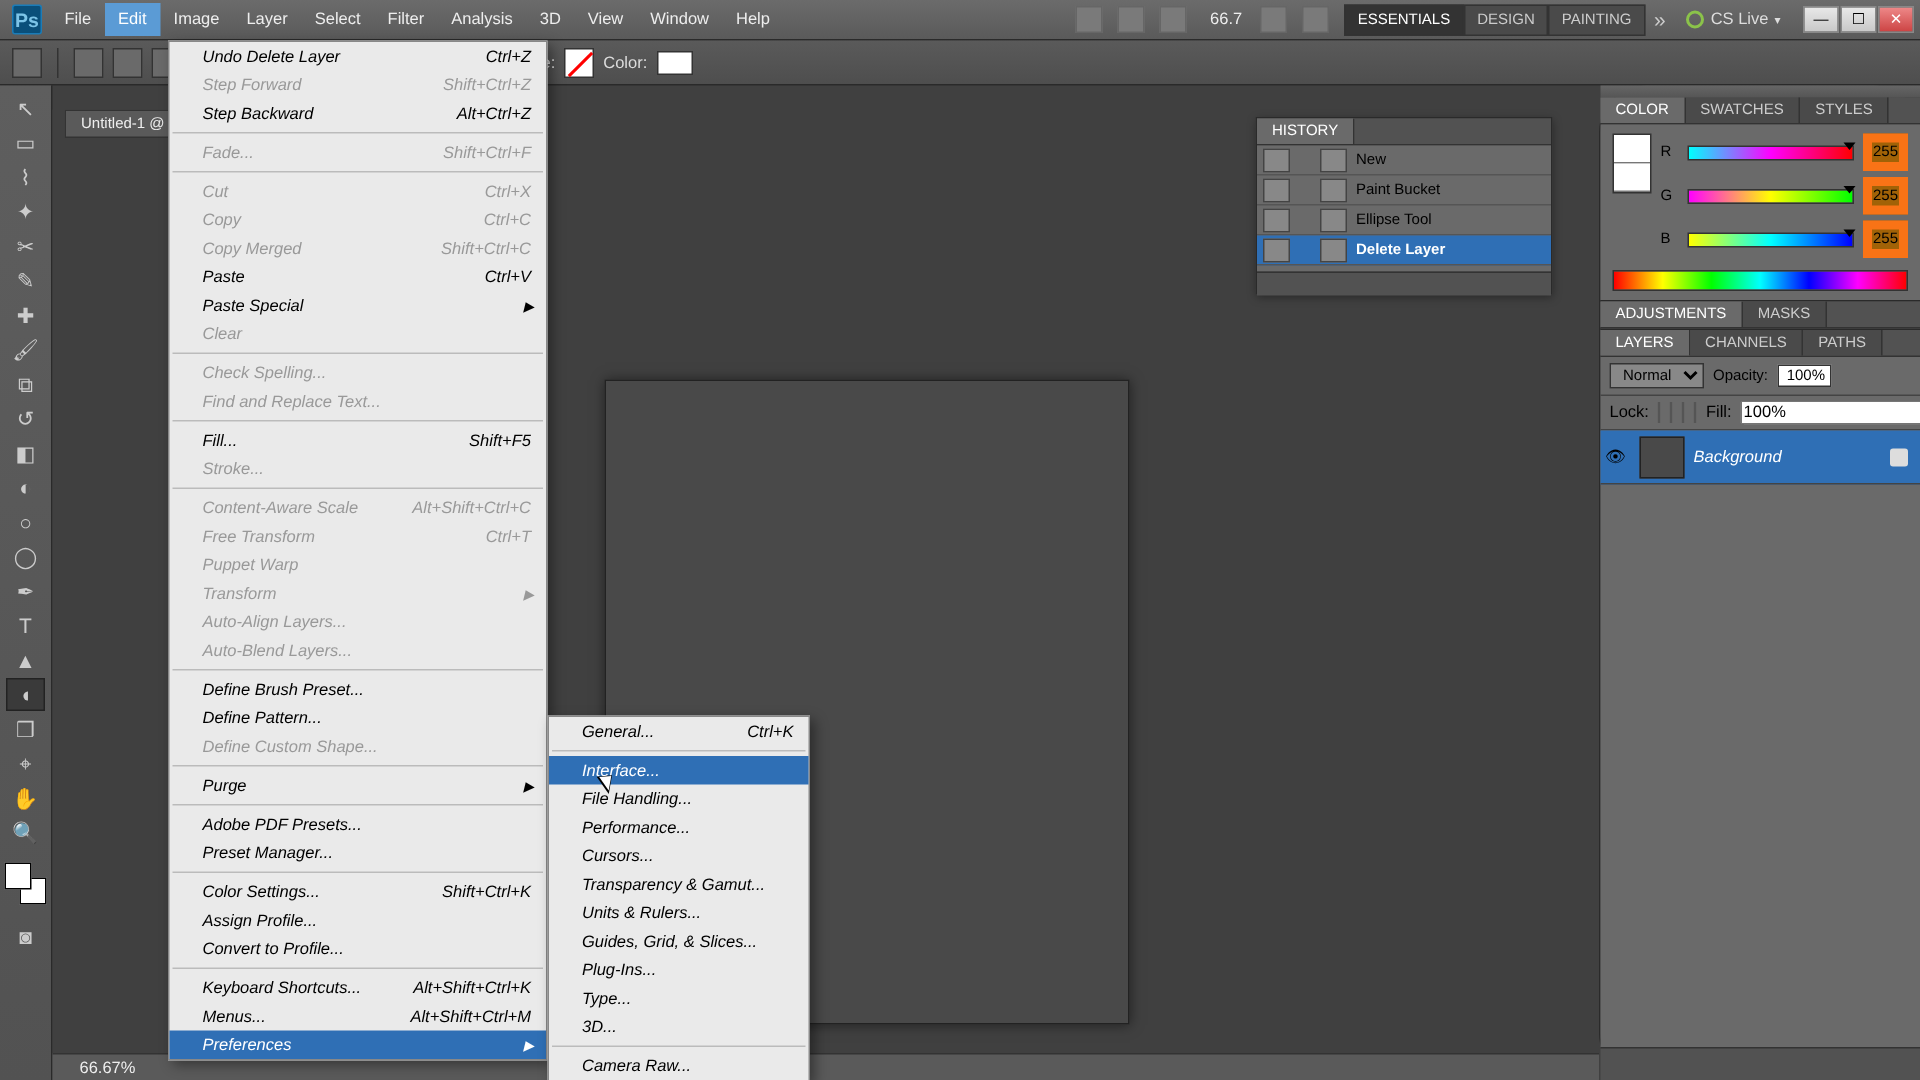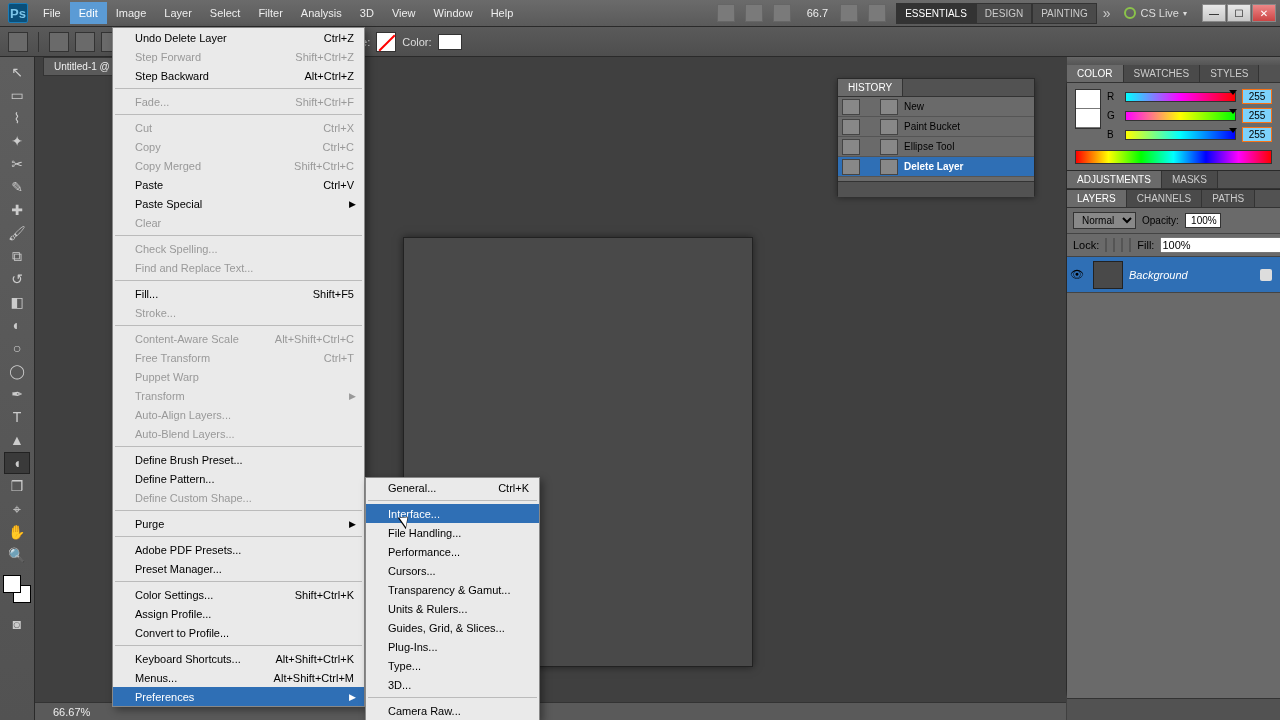--- a/index.html
+++ b/index.html
@@ -34,27 +34,27 @@
 
 
 .toolbox { width: 35px; background: linear-gradient(#5e5e5e,#525252); border-right: 1px solid #2a2a2a; display: flex; flex-direction: column; align-items: center; padding-top: 4px; }
 .tool { width: 26px; height: 22px; display: flex; align-items: center; justify-content: center; color: #ccc; font-size: 14px; margin-bottom: 1px; cursor: default; }
 .tool.active { background: #3a3a3a; border: 1px solid #222; }
 .color-picker { margin-top: 8px; position: relative; width: 28px; height: 28px; }
 .fg-color { position: absolute; width: 18px; height: 18px; background: #fff; border: 1px solid #000; top: 0; left: 0; }
 .bg-color { position: absolute; width: 18px; height: 18px; background: #fff; border: 1px solid #000; bottom: 0; right: 0; }
 
 
-.doc-area { flex: 1; position: relative; background: #404040; }
+.doc-area { flex: 1; position: relative; background: #404040; margin-top: 16px; }
 .doc-tab { position: absolute; top: 0; left: 8px; background: #5a5a5a; color: #eee; padding: 3px 10px; border: 1px solid #333; font-size: 10px; }
 .canvas { position: absolute; top: 180px; left: 368px; width: 350px; height: 430px; background: #494949; border: 1px solid #222; box-shadow: 0 0 8px rgba(0,0,0,.5); }
 .status-bar { position: absolute; bottom: 0; left: 0; right: 0; height: 18px; background: #5a5a5a; border-top: 1px solid #333; display: flex; align-items: center; padding-left: 18px; color: #eee; font-size: 10px; }
 
 
-.dropdown { position: absolute; background: #eaeaea; border: 1px solid #888; box-shadow: 3px 3px 8px rgba(0,0,0,.4); z-index: 100; }
+.dropdown { position: absolute; background: #eaeaea; border: 1px solid #888; box-shadow: 3px 3px 8px rgba(0,0,0,.4); z-index: 100; font-style: italic; }
 .edit-menu { top: 27px; left: 112px; width: 253px; }
 .dd-item { padding: 3px 10px 3px 22px; display: flex; justify-content: space-between; align-items: center; color: #000; cursor: default; position: relative; height: 19px; }
 .dd-item.disabled { color: #999; }
 .dd-item.highlighted { background: #2f6fb5; color: #fff; }
 .dd-item .arrow { position: absolute; right: 8px; font-size: 9px; }
 .dd-sep { height: 1px; background: #bbb; margin: 3px 2px; }
 
 
 .prefs-menu { top: 477px; left: 365px; width: 175px; }
 
@@ -85,21 +85,21 @@
 
 .color-panel { border-bottom: 1px solid #2a2a2a; }
 .color-body { background: #6a6a6a; padding: 6px 8px; }
 .rgb-row { display: flex; align-items: center; margin-bottom: 4px; gap: 6px; }
 .rgb-label { width: 12px; color: #000; font-size: 10px; }
 .rgb-slider { flex: 1; height: 10px; border: 1px solid #333; position: relative; }
 .rgb-slider.r { background: linear-gradient(90deg, cyan, magenta, red); }
 .rgb-slider.g { background: linear-gradient(90deg, magenta, yellow, lime); }
 .rgb-slider.b { background: linear-gradient(90deg, yellow, cyan, blue); }
 .rgb-slider::after { content:""; position:absolute; right:-2px; top:-3px; width:0; height:0; border-left:4px solid transparent; border-right:4px solid transparent; border-top:5px solid #000;}
-.rgb-val { width: 30px; background: #7dd3fc; color: #000; text-align: center; border: 1px solid #f97316; font-size: 10px; padding: 1px 0; }
+.rgb-val { width: 30px; background: #a16207; color: #000; text-align: center; border: 6px solid #f97316; font-size: 10px; padding: 1px 0; }
 .color-strip { height: 14px; background: linear-gradient(90deg, red, yellow, lime, cyan, blue, magenta, red); border: 1px solid #333; margin-top: 4px; }
 .color-preview { display:flex; flex-direction:column; width:26px; height:40px; border:1px solid #333; margin-right:6px; float:left;}
 .color-preview div { flex:1; background:#fff; border-bottom:1px solid #777;}
 
 
 .adj-panel { border-bottom: 1px solid #2a2a2a; }
 
 
 .layers-panel { flex: 1; display: flex; flex-direction: column; }
 .layers-controls { background: #6a6a6a; padding: 4px 6px; display: flex; gap: 6px; align-items: center; border-bottom: 1px solid #444; }

